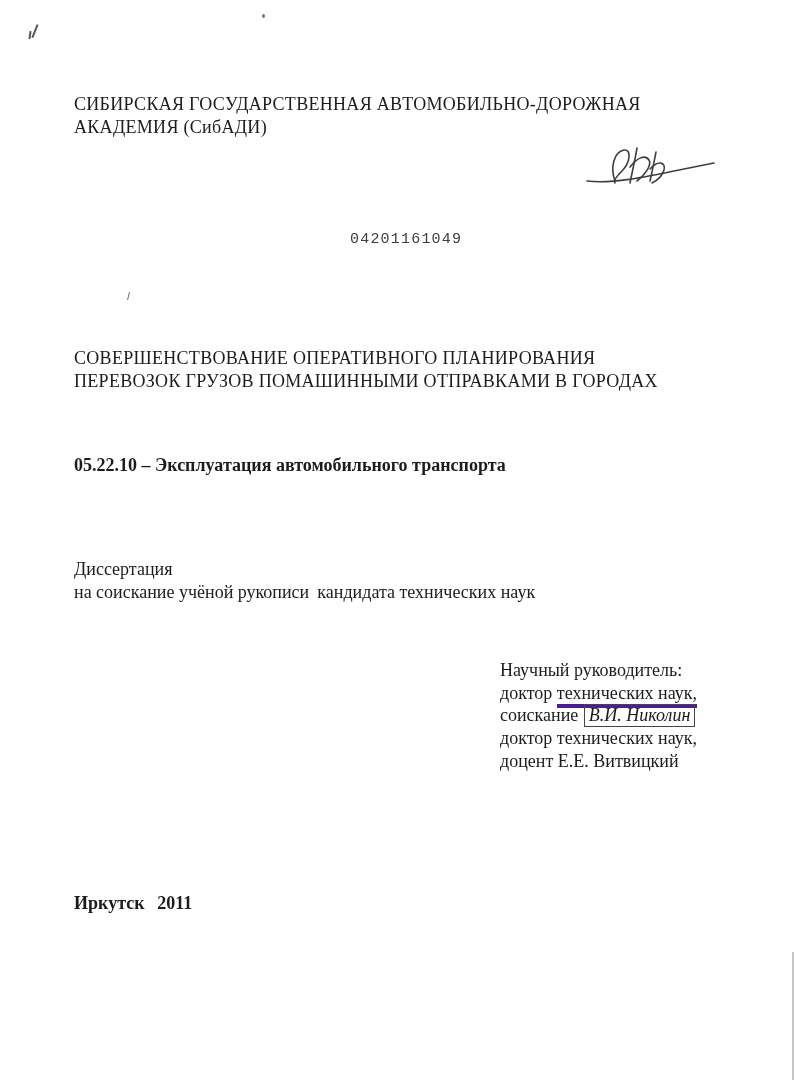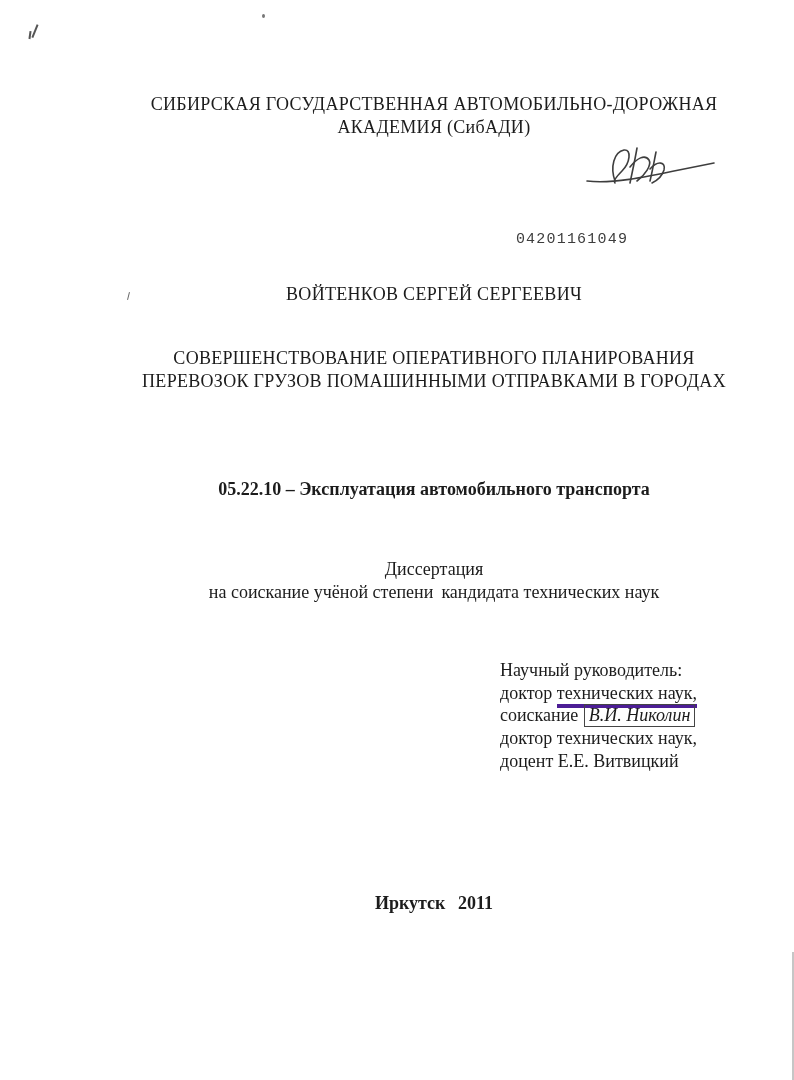--- a/index.html
+++ b/index.html
@@ -25,31 +25,30 @@
     height: 100%;
   }
   .row {
     position: absolute;
     left: 0;
     right: 0;
     box-sizing: border-box;
     font-size: 18px;
     line-height: 23px;
   }
-  .center { text-align: center; }
+  .center { text-align: left; }
   .caps { letter-spacing: 0.3px; }
   .bold { font-weight: bold; }
 
   .reg-number {
     padding-left: 276px;
     font-family: "Liberation Mono", "DejaVu Sans Mono", monospace;
     font-size: 15px;
     letter-spacing: 1.2px;
     color: #3d3d3d;
-    text-align: center;
   }
   .manuscript {
     text-align: right;
     padding-right: 48px;
   }
   .supervisor-block {
     position: absolute;
     left: 426px;
     top: 659px;
     width: 290px;
@@ -120,32 +119,31 @@
       <path d="M31 41 C 26 27, 30 12, 40 10 C 48 9, 46 23, 38 31 C 33 36, 29 41, 31 43"></path>
       <path d="M53 8 C 51 20, 48 33, 46 43"></path>
       <path d="M46 27 C 53 18, 61 14, 65 20 C 68 25, 61 35, 53 41"></path>
       <path d="M72 12 C 70 22, 68 33, 66 41"></path>
       <path d="M66 29 C 74 20, 82 22, 80 30 C 78 37, 72 41, 68 43"></path>
     </svg>
 
 
     <div class="row reg-number" style="top:228px">04201161049</div>
 
-    <div class="row center caps" style="top:283px">ВОЙТЕНКОВ СЕРГЕЙ СЕРГЕЕВИЧ</div>
 
     <div class="row center caps" style="top:347px">
       <div>СОВЕРШЕНСТВОВАНИЕ ОПЕРАТИВНОГО ПЛАНИРОВАНИЯ</div>
       <div>ПЕРЕВОЗОК ГРУЗОВ ПОМАШИННЫМИ ОТПРАВКАМИ В ГОРОДАХ</div>
     </div>
 
-    <div class="row center bold" style="top:478px">05.22.10 – Эксплуатация автомобильного транспорта</div>
+    <div class="row center bold" style="top:454px">05.22.10 – Эксплуатация автомобильного транспорта</div>
 
     <div class="row center" style="top:558px">
       <div>Диссертация</div>
-      <div>на соискание учёной степени  кандидата технических наук</div>
+      <div>на соискание учёной рукописи  кандидата технических наук</div>
     </div>
 
     <div class="supervisor-block">
       <div>Научный руководитель:</div>
       <div><span>доктор </span><span class="underl">технических наук,</span></div>
       <div><span>соискание</span> <span class="boxed">В.И. Николин</span></div>
       <div>доктор технических наук,</div>
       <div>доцент Е.Е. Витвицкий</div>
     </div>
 

